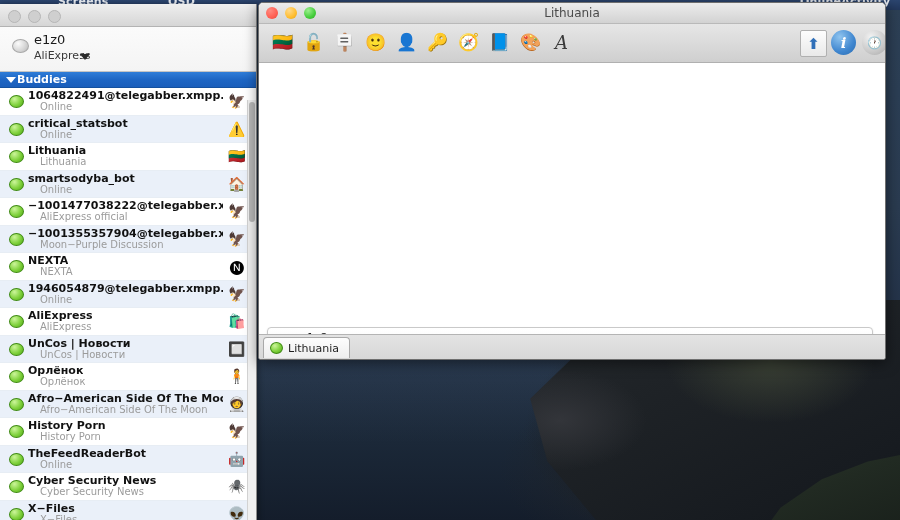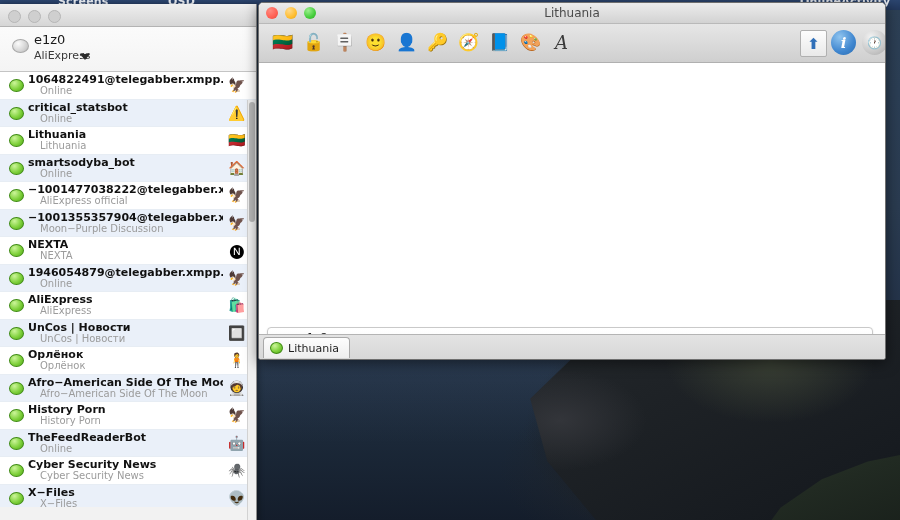--- a/index.html
+++ b/index.html
@@ -239,20 +239,24 @@
     </div>
   </div>
 
   <div id="account-area">
     <span id="account-status-orb"></span>
     <div id="account-name">e1z0</div>
     <div id="account-state">AliExpress</div>
     <span id="account-caret"></span>
   </div>
 
+  <div id="group-header">
+    <span id="group-caret"></span>
+    <span id="group-label">Buddies</span>
+  </div>
 
   <div id="buddy-list">
       <div class="buddy-row">
         <span class="presence-orb"></span>
         <div class="buddy-name">1064822491@telegabber.xmpp.lan</div>
         <div class="buddy-sub">Online</div>
         <div class="buddy-avatar">🦅</div>
       </div>
       <div class="buddy-row alt">
         <span class="presence-orb"></span>

